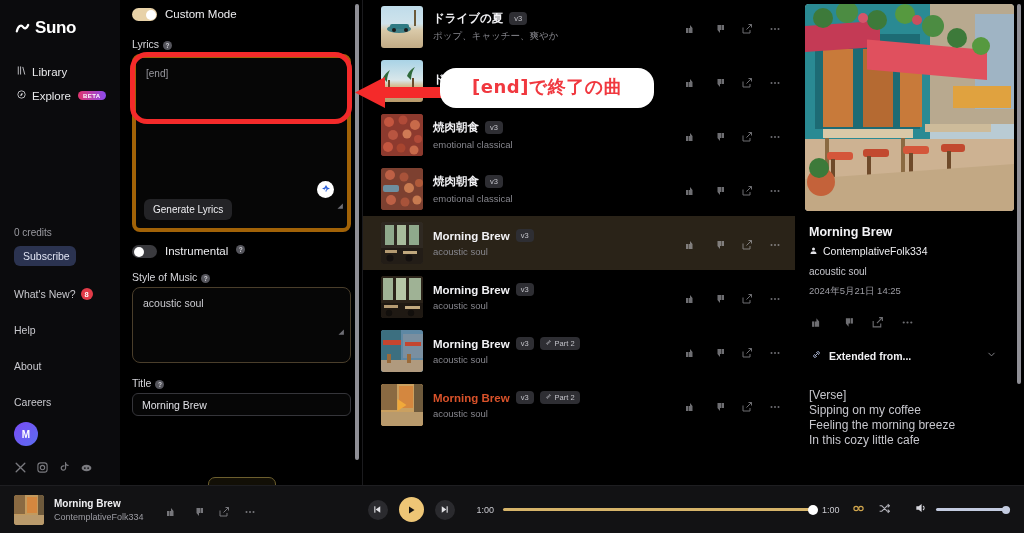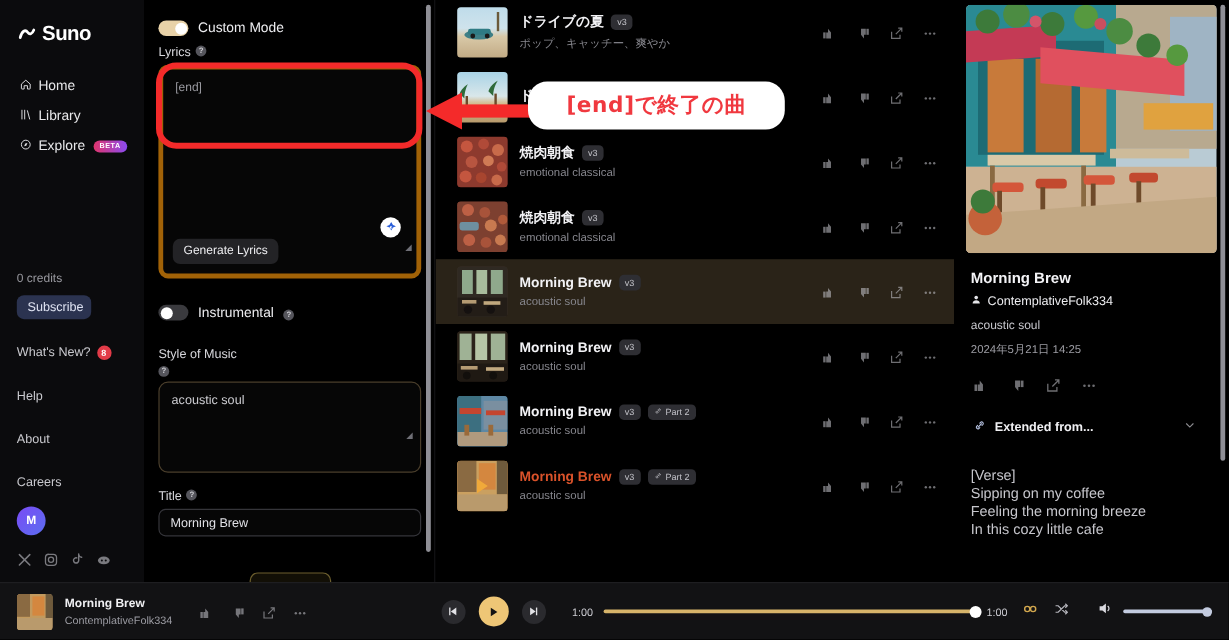--- a/index.html
+++ b/index.html
@@ -53,33 +53,33 @@
     color: #fff; font-size: 10px; font-weight: 600; cursor: pointer;
   }
   .socials { display: flex; gap: 9px; padding: 14px 0 12px 14px; }
   .soc { width: 13px; height: 13px; opacity: .62; cursor: pointer; }
 
   
   .create-panel {
     width: 243px; flex: 0 0 243px; height: 485px; background: #000;
     padding: 8px 12px 0 12px; position: relative; overflow: hidden;
   }
-  .toggle-row { display: flex; align-items: flex-end; gap: 8px; height: 22px; }
+  .toggle-row { display: flex; align-items: flex-start; gap: 8px; height: 22px; }
   .toggle {
     width: 25px; height: 13px; border-radius: 7px; position: relative; cursor: pointer; flex: 0 0 25px;
   }
   .toggle.on { background: #e8d2a8; }
   .toggle.off { background: #3a3a3e; }
   .toggle .knob {
     position: absolute; top: 1.5px; width: 10px; height: 10px; border-radius: 50%; background: #fff;
   }
   .toggle.on .knob { right: 1.5px; }
   .toggle.off .knob { left: 1.5px; }
   .toggle-label { color: #ededf0; font-size: 11.5px; }
-  .field-label { color: #d7d7dc; font-size: 10.5px; display: flex; align-items: flex-start; gap: 4px; margin: 8px 0 4px; }
+  .field-label { color: #d7d7dc; font-size: 10.5px; display: flex; align-items: flex-end; gap: 4px; margin: 8px 0 4px; }
   .help-dot {
     width: 9px; height: 9px; border-radius: 50%; background: #55555c; color: #cfcfd4;
     font-size: 6.5px; display: inline-flex; align-items: center; justify-content: center; font-weight: 700;
   }
   .lyrics-box {
     height: 178px; border: 4px solid #a16207; border-radius: 8px;
     background: #060606; position: relative; padding: 10px 10px;
   }
   .lyrics-text { color: #9a9aa0; font-size: 10px; }
   .gen-lyrics-btn {
@@ -208,26 +208,20 @@
         <svg viewBox="0 0 24 24" width="17" height="17">
             <path d="M4 16c2-8 6-10 9-6 2 3 5 2 7-3" stroke="#fff" stroke-width="3.2" fill="none" stroke-linecap="round"></path>
           </svg>
       </span>
       <span class="logo-text">Suno</span>
     </div>
 
     <div class="nav">
       <div class="nav-item">
         <span><svg viewBox="0 0 24 24" width="11" height="11">
-              <path d="M4 11l8-7 8 7v8a1 1 0 01-1 1h-4v-6H9v6H5a1 1 0 01-1-1z" fill="none" stroke="#dcdce0" stroke-width="1.8"></path>
-            </svg></span>
-        <span>Home</span>
-      </div>
-      <div class="nav-item">
-        <span><svg viewBox="0 0 24 24" width="11" height="11">
               <path d="M5 4v16M10 4v16M15 5l4 15" stroke="#dcdce0" stroke-width="1.8" stroke-linecap="round"></path>
             </svg></span>
         <span>Library</span>
       </div>
       <div class="nav-item">
         <span><svg viewBox="0 0 24 24" width="11" height="11">
               <circle cx="12" cy="12" r="8" fill="none" stroke="#dcdce0" stroke-width="1.8"></circle>
               <path d="M15 9l-2 5-4 1 2-5z" fill="#dcdce0"></path>
             </svg></span>
         <span>Explore</span>
@@ -298,21 +292,21 @@
     </div>
 
     <div class="toggle-row" style="margin-top:13px;">
       <span class="toggle off">
           <span class="knob"></span>
         </span>
       <span class="toggle-label">Instrumental</span>
       <span class="help-dot">?</span>
     </div>
 
-    <div class="field-label" style="margin-top:22px;flex-direction:column;">
+    <div class="field-label" style="margin-top:4px;">
       <span>Style of Music</span>
       <span class="help-dot">?</span>
     </div>
 
     <div class="style-box">
       <div class="style-text">acoustic soul</div>
       <div class="resize-corner" style="bottom:26px;right:6px;">◢</div>
     </div>
 
     <div class="field-label" style="margin-top:14px;">

